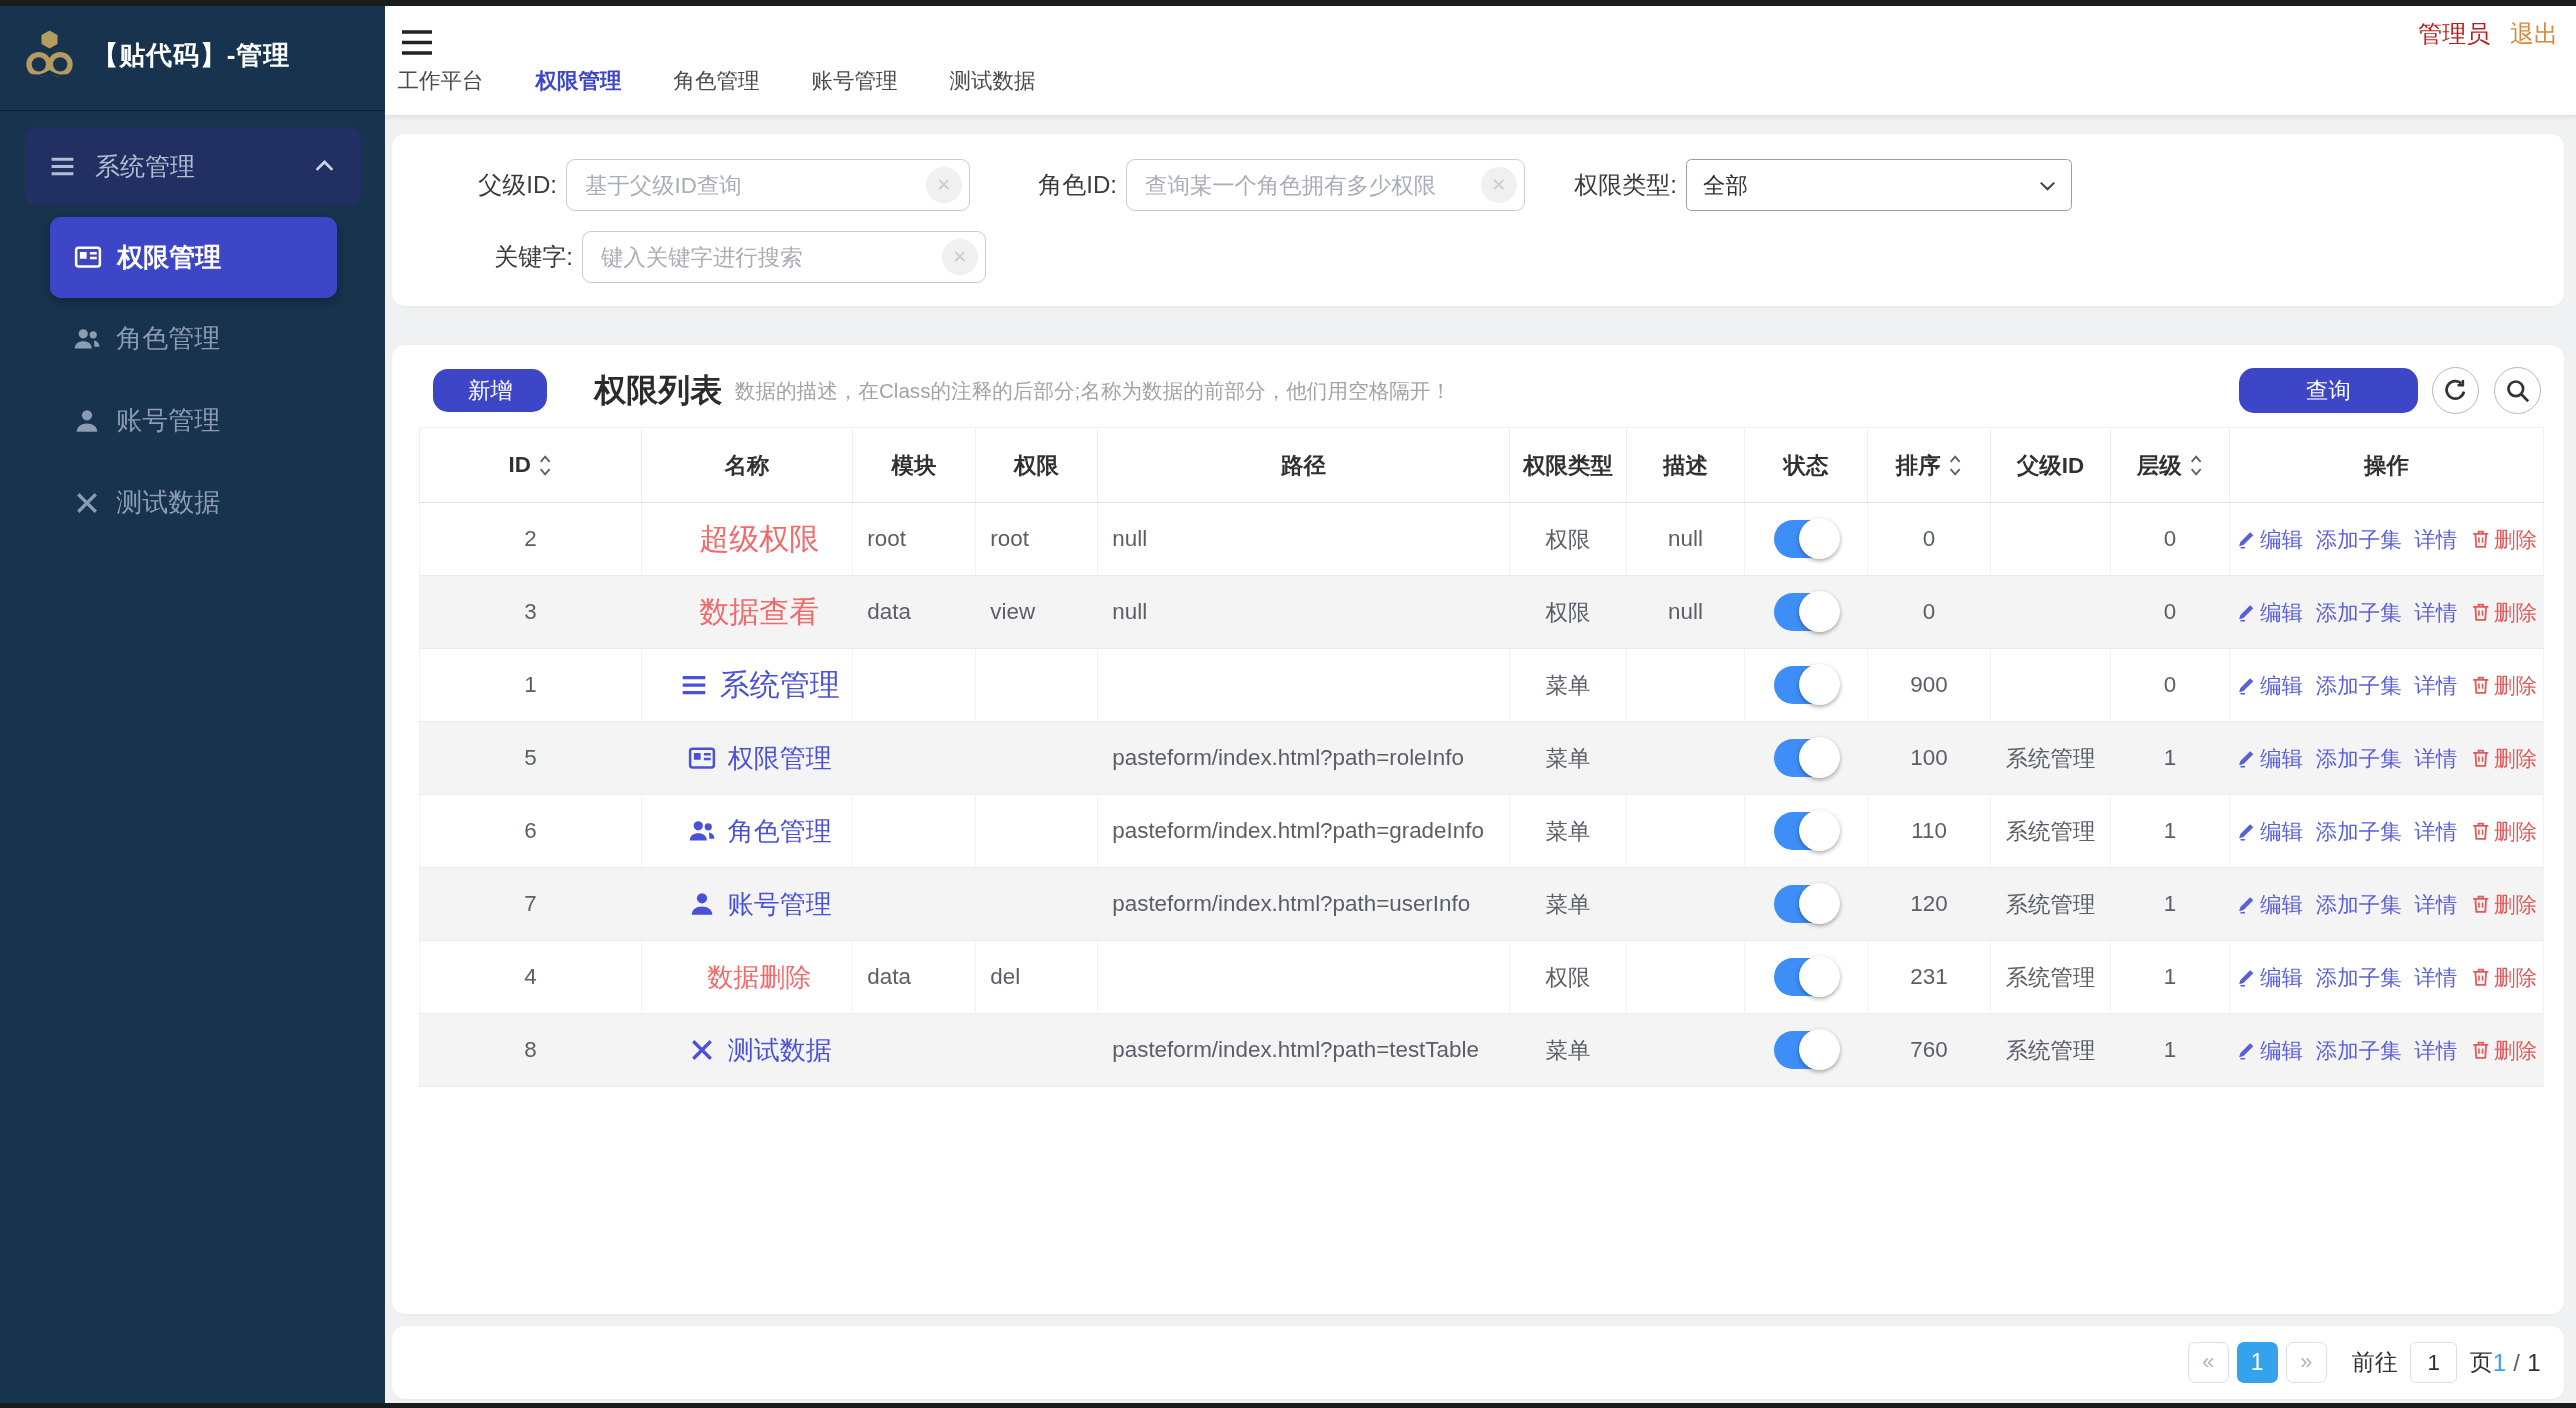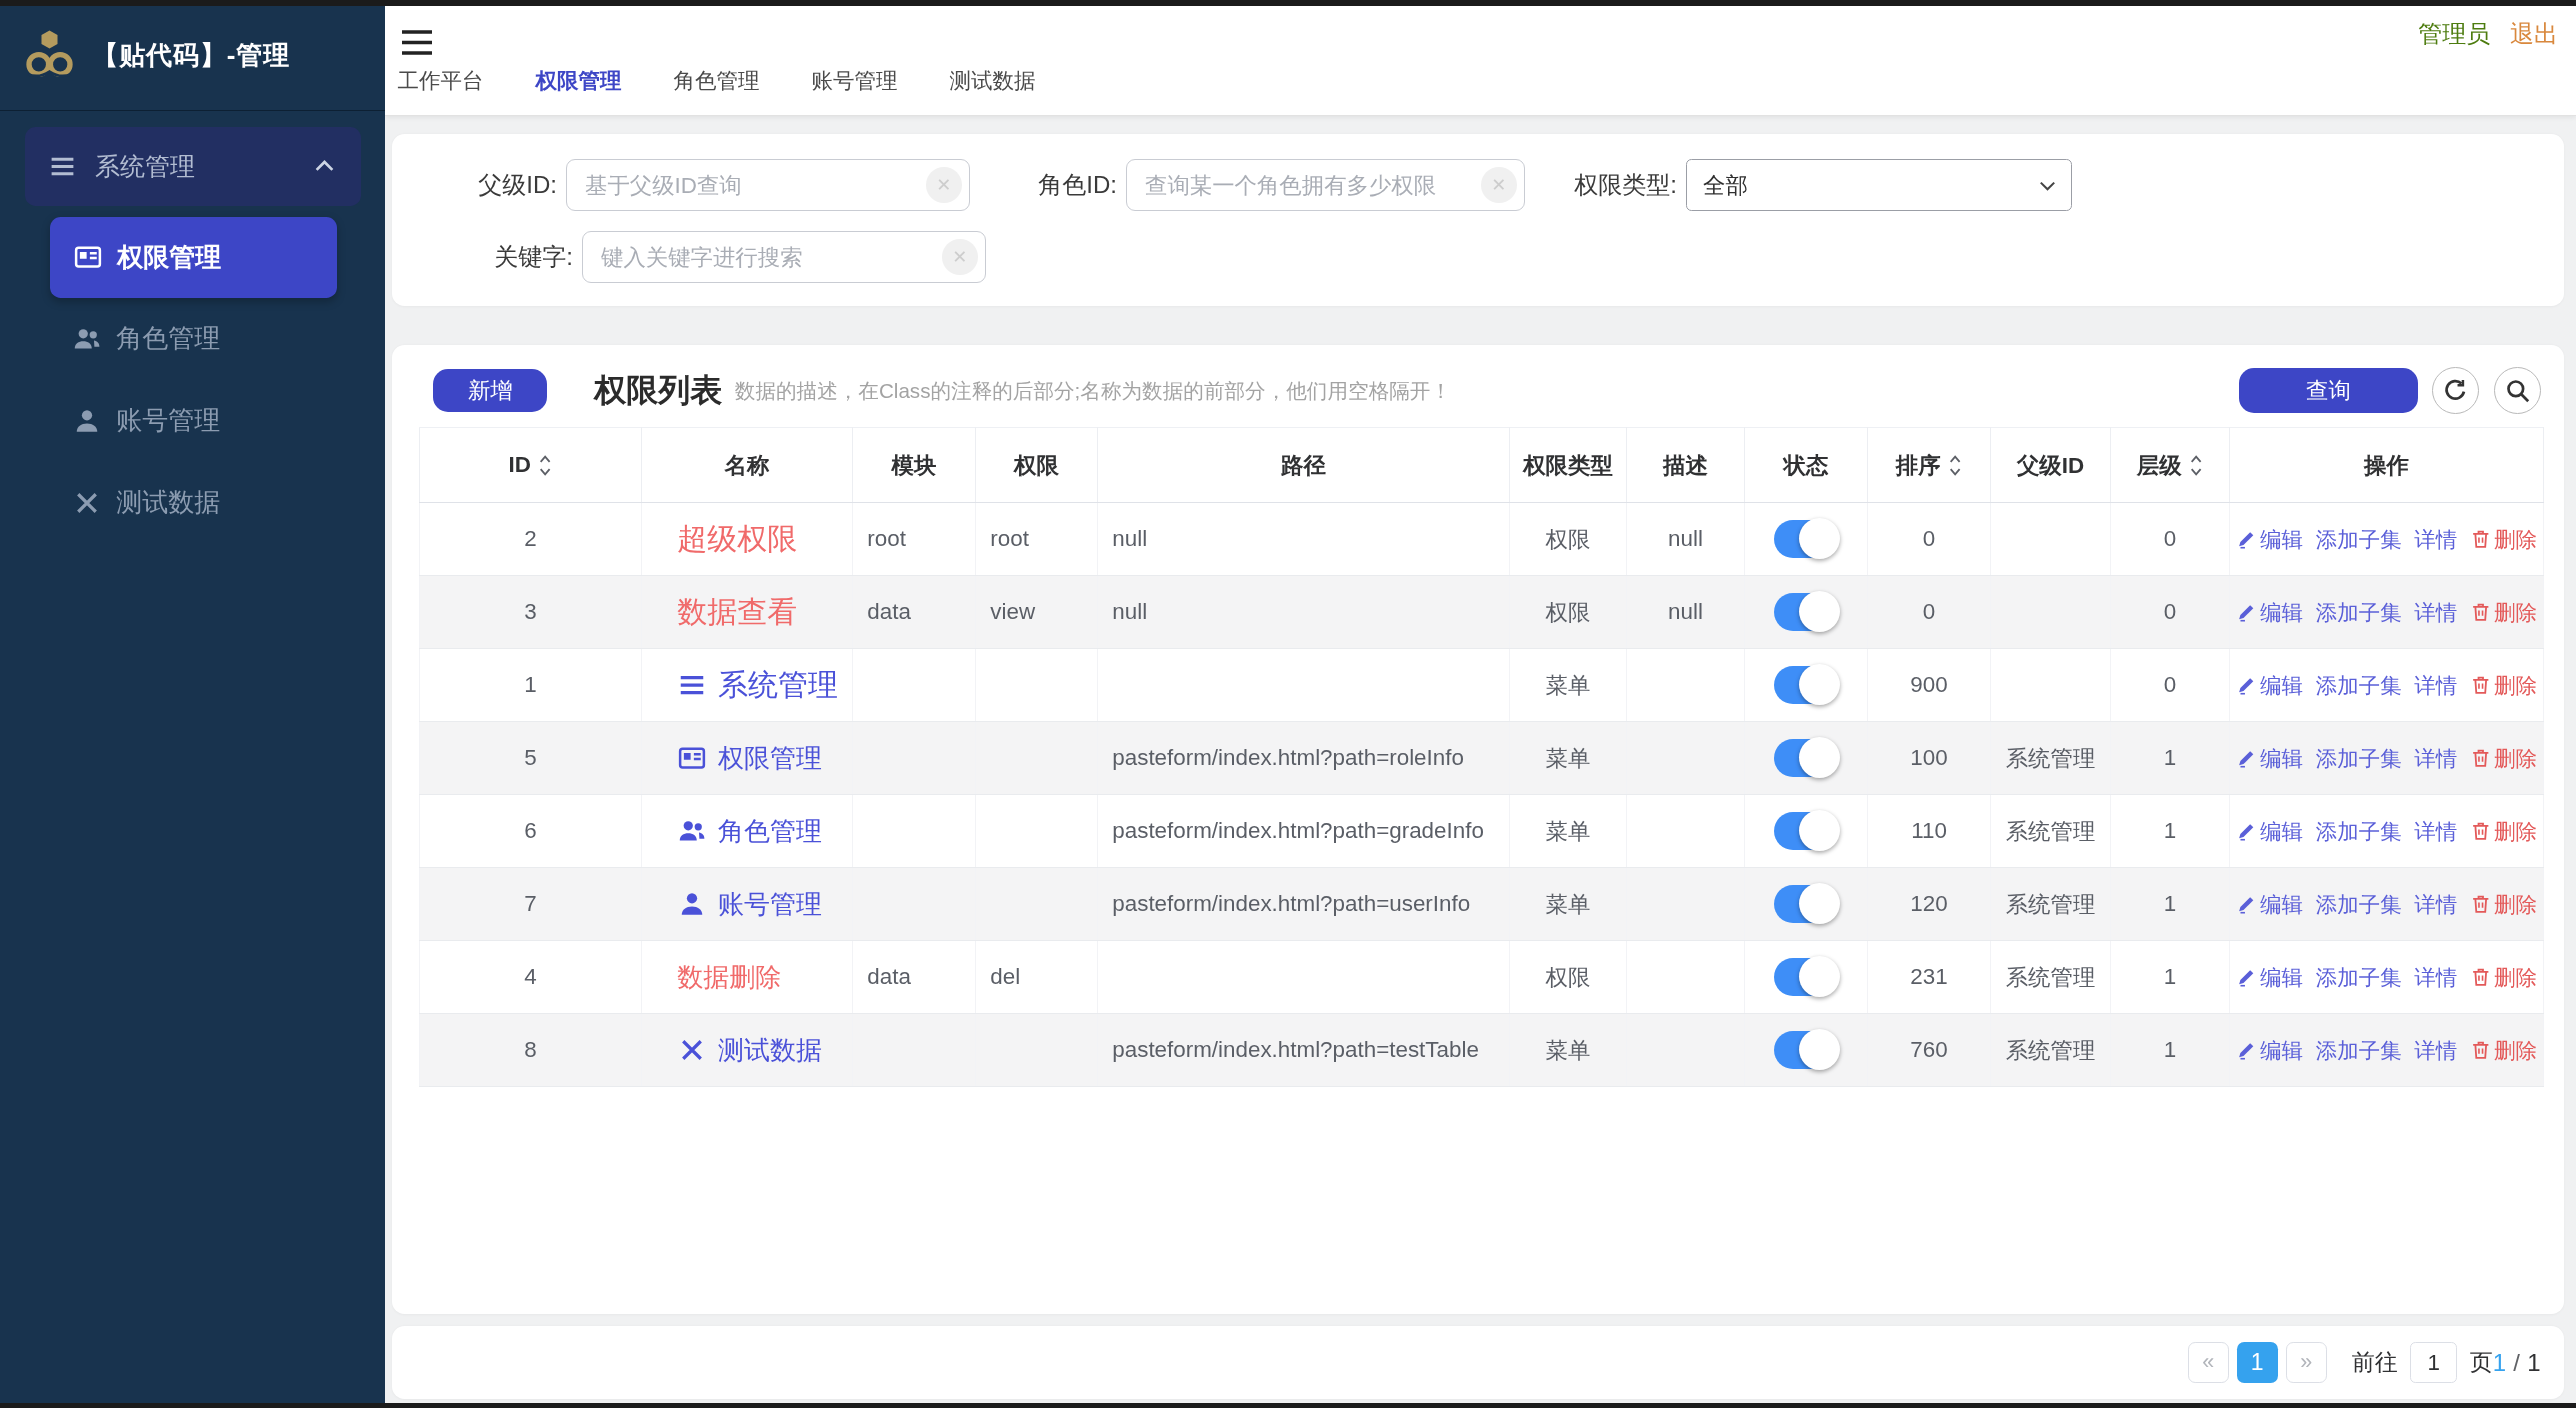--- a/index.html
+++ b/index.html
@@ -30,21 +30,21 @@
     border-radius:10.7px;color:#fff;font-weight:bold;box-shadow:0 3.6px 9px rgba(0,0,0,.25);}
 
   
   .header{position:absolute;left:385px;top:0;right:0;height:116px;background:#fff;
     border-bottom:0.9px solid #e2e2e2;box-shadow:0 1.8px 4.5px rgba(0,0,0,.06);z-index:5;}
   .hamburger{position:absolute;left:14.3px;top:23px;width:36px;height:39px;cursor:pointer;color:#222;}
   .tabs{position:absolute;left:12.5px;bottom:10.7px;display:flex;align-items:center;}
   .tab{font-size:21.5px;color:#4a4a4a;padding:9px 0;margin-right:52px;cursor:pointer;white-space:nowrap;}
   .tab.active{color:var(--accent);font-weight:bold;}
   .user-area{position:absolute;right:18px;top:18px;display:flex;align-items:center;font-size:24px;}
-  .user-name{color:#4d7c0f;}
+  .user-name{color:#b91c1c;}
   .logout{color:var(--logout);margin-left:19.7px;cursor:pointer;}
 
   
   .panel{position:absolute;left:392px;right:12.5px;background:#fff;border-radius:12.5px;box-shadow:0 0.9px 2.7px rgba(0,0,0,.04);}
   .search-panel{top:134px;height:172px;}
   .table-panel{top:345px;height:969px;padding:21.5px 23px 0 27px;}
   .pager-bar{top:1326px;height:73px;}
 
   
   .fgroup{position:absolute;display:flex;align-items:center;height:52px;}
@@ -77,21 +77,21 @@
   th{height:75px;font-size:22.4px;font-weight:bold;color:#303133;text-align:center;
     border-bottom:0.9px solid #dfe2e8;border-top:0.9px solid #eef0f4;border-right:0.9px solid #eceef2;background:#fff;}
   th:first-child{border-left:0.9px solid #eceef2;}
   th .th-wrap{display:inline-flex;align-items:center;justify-content:center;}
   .sort-ic{width:14.3px;height:25px;margin-left:7.2px;color:#5c5f66;cursor:pointer;}
   td{height:73px;font-size:22.4px;color:#5a5e66;border-bottom:0.9px solid #e9ebee;border-right:0.9px solid #f2f3f6;
     text-align:center;padding:0 10.7px;overflow:hidden;white-space:nowrap;}
   td:first-child{border-left:0.9px solid #f2f3f6;}
   tbody tr:nth-child(even) td{background:#f4f4f5;}
   td.al{text-align:left;padding-left:14.3px;}
-  .name-cell{display:flex;align-items:center;justify-content:flex-start;margin-left:21px;}
+  .name-cell{display:flex;align-items:center;justify-content:center;margin-left:21px;}
   .name-text{white-space:nowrap;}
   .name-danger{color:var(--danger);}
   .name-link{color:var(--link);}
   .name-lg{font-size:30px;}
   .name-md{font-size:26px;}
   .name-icon{width:30px;height:30px;margin-right:10.7px;flex:0 0 auto;}
   .toggle{display:inline-block;width:64px;height:38px;border-radius:19.7px;background:var(--toggle-on);
     position:relative;vertical-align:middle;cursor:pointer;}
   .toggle::after{content:"";position:absolute;right:-1.8px;top:-1.8px;width:41px;height:41px;border-radius:50%;
     background:#fff;box-shadow:0 1.8px 4.5px rgba(0,0,0,.35);}

